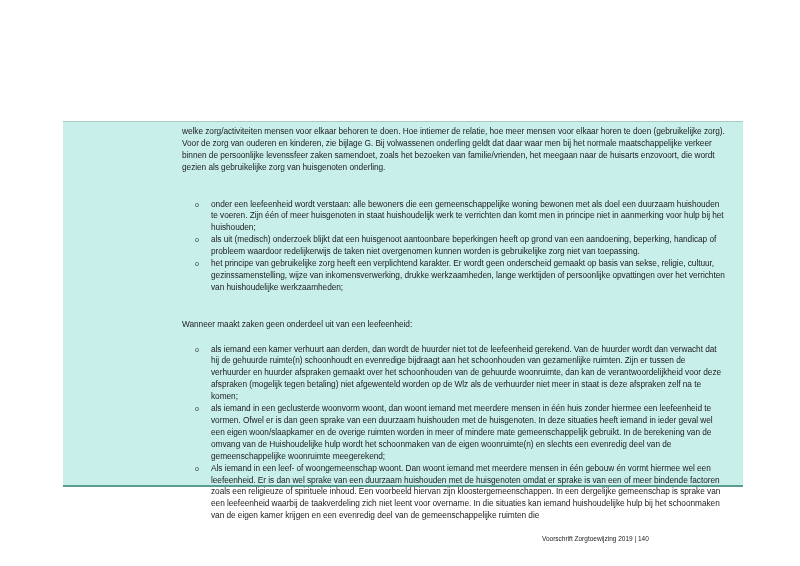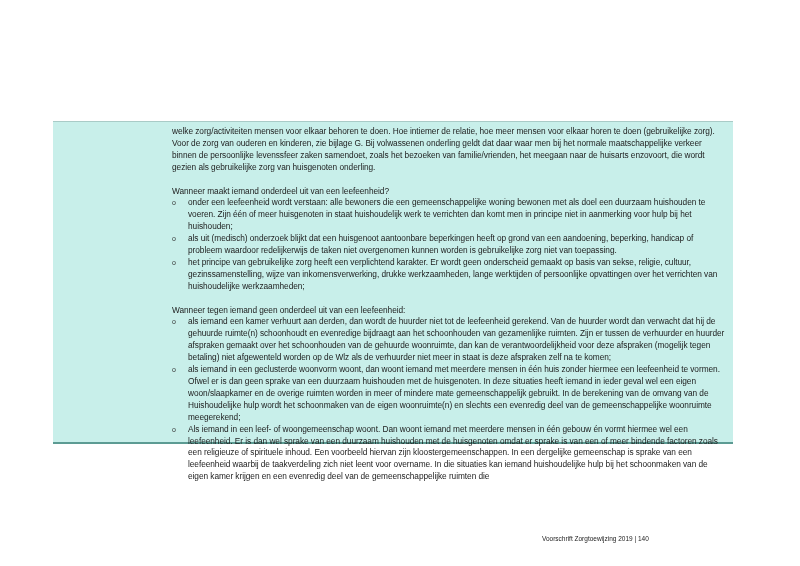--- a/index.html
+++ b/index.html
@@ -1,69 +1,68 @@
 <!DOCTYPE html>
 <html><head>
 <meta charset="utf-8">
 <style>
   html, body { margin: 0; padding: 0; }
   body {
     width: 800px; height: 566px; background: #ffffff; position: relative; overflow: hidden;
     font-family: "Liberation Sans", sans-serif; color: #1c1c1c;
   }
   .box {
-    position: absolute; left: 53px; top: 121px; width: 680px; height: 323px;
+    position: absolute; left: 63px; top: 121px; width: 680px; height: 366px;
     background: #c8efea;
     border-top: 1px solid #a9cbc7;
     border-bottom: 2px solid #5c9b93;
     box-sizing: border-box;
   }
   .content {
     position: absolute; left: 119px; top: 4px; width: 556px;
     font-size: 8.3px; line-height: 11.9px; letter-spacing: -0.05px;
   }
   .para { margin: 0; }
   .gap { height: 11.9px; }
   .heading { margin: 0; }
-  ul.list { list-style: none; margin: 0; padding: 0; }
+  ul.list { list-style: none; margin: 13px; padding: 0; }
   ul.list li { position: relative; padding-left: 16px; margin: 0; }
   ul.list li .bullet {
     position: absolute; left: 0; top: 0; width: 10px; font-size: 7px; color: #333;
   }
   .footer {
     position: absolute; left: 542px; top: 535px; font-size: 6.5px; color: #222;
     white-space: nowrap;
   }
 </style>
 </head>
 <body>
 
 <div class="box">
   <div class="content">
     <p class="para">welke zorg/activiteiten mensen voor elkaar behoren te doen. Hoe intiemer de relatie, hoe meer mensen voor elkaar horen te doen (gebruikelijke zorg). Voor de zorg van ouderen en kinderen, zie bijlage G. Bij volwassenen onderling geldt dat daar waar men bij het normale maatschappelijke verkeer binnen de persoonlijke levenssfeer zaken samendoet, zoals het bezoeken van familie/vrienden, het meegaan naar de huisarts enzovoort, die wordt gezien als gebruikelijke zorg van huisgenoten onderling.</p>
     <div class="gap"></div>
 
-    <p class="heading">Wanneer maakt iemand onderdeel uit van een leefeenheid?</p>
     <ul class="list">
       <li>
         <span class="bullet">o</span>
         <span>onder een leefeenheid wordt verstaan: alle bewoners die een gemeenschappelijke woning bewonen met als doel een duurzaam huishouden te voeren. Zijn één of meer huisgenoten in staat huishoudelijk werk te verrichten dan komt men in principe niet in aanmerking voor hulp bij het huishouden;</span>
       </li>
       <li>
         <span class="bullet">o</span>
         <span>als uit (medisch) onderzoek blijkt dat een huisgenoot aantoonbare beperkingen heeft op grond van een aandoening, beperking, handicap of probleem waardoor redelijkerwijs de taken niet overgenomen kunnen worden is gebruikelijke zorg niet van toepassing.</span>
       </li>
       <li>
         <span class="bullet">o</span>
         <span>het principe van gebruikelijke zorg heeft een verplichtend karakter. Er wordt geen onderscheid gemaakt op basis van sekse, religie, cultuur, gezinssamenstelling, wijze van inkomensverwerking, drukke werkzaamheden, lange werktijden of persoonlijke opvattingen over het verrichten van huishoudelijke werkzaamheden;</span>
       </li>
     </ul>
     <div class="gap"></div>
 
-    <p class="heading">Wanneer tegen iemand geen onderdeel uit van een leefeenheid:</p>
+    <p class="heading">Wanneer maakt zaken geen onderdeel uit van een leefeenheid:</p>
     <ul class="list">
       <li>
         <span class="bullet">o</span>
         <span>als iemand een kamer verhuurt aan derden, dan wordt de huurder niet tot de leefeenheid gerekend. Van de huurder wordt dan verwacht dat hij de gehuurde ruimte(n) schoonhoudt en evenredige bijdraagt aan het schoonhouden van gezamenlijke ruimten. Zijn er tussen de verhuurder en huurder afspraken gemaakt over het schoonhouden van de gehuurde woonruimte, dan kan de verantwoordelijkheid voor deze afspraken (mogelijk tegen betaling) niet afgewenteld worden op de Wlz als de verhuurder niet meer in staat is deze afspraken zelf na te komen;</span>
       </li>
       <li>
         <span class="bullet">o</span>
         <span>als iemand in een geclusterde woonvorm woont, dan woont iemand met meerdere mensen in één huis zonder hiermee een leefeenheid te vormen. Ofwel er is dan geen sprake van een duurzaam huishouden met de huisgenoten. In deze situaties heeft iemand in ieder geval wel een eigen woon/slaapkamer en de overige ruimten worden in meer of mindere mate gemeenschappelijk gebruikt. In de berekening van de omvang van de Huishoudelijke hulp wordt het schoonmaken van de eigen woonruimte(n) en slechts een evenredig deel van de gemeenschappelijke woonruimte meegerekend;</span>
       </li>
       <li>

